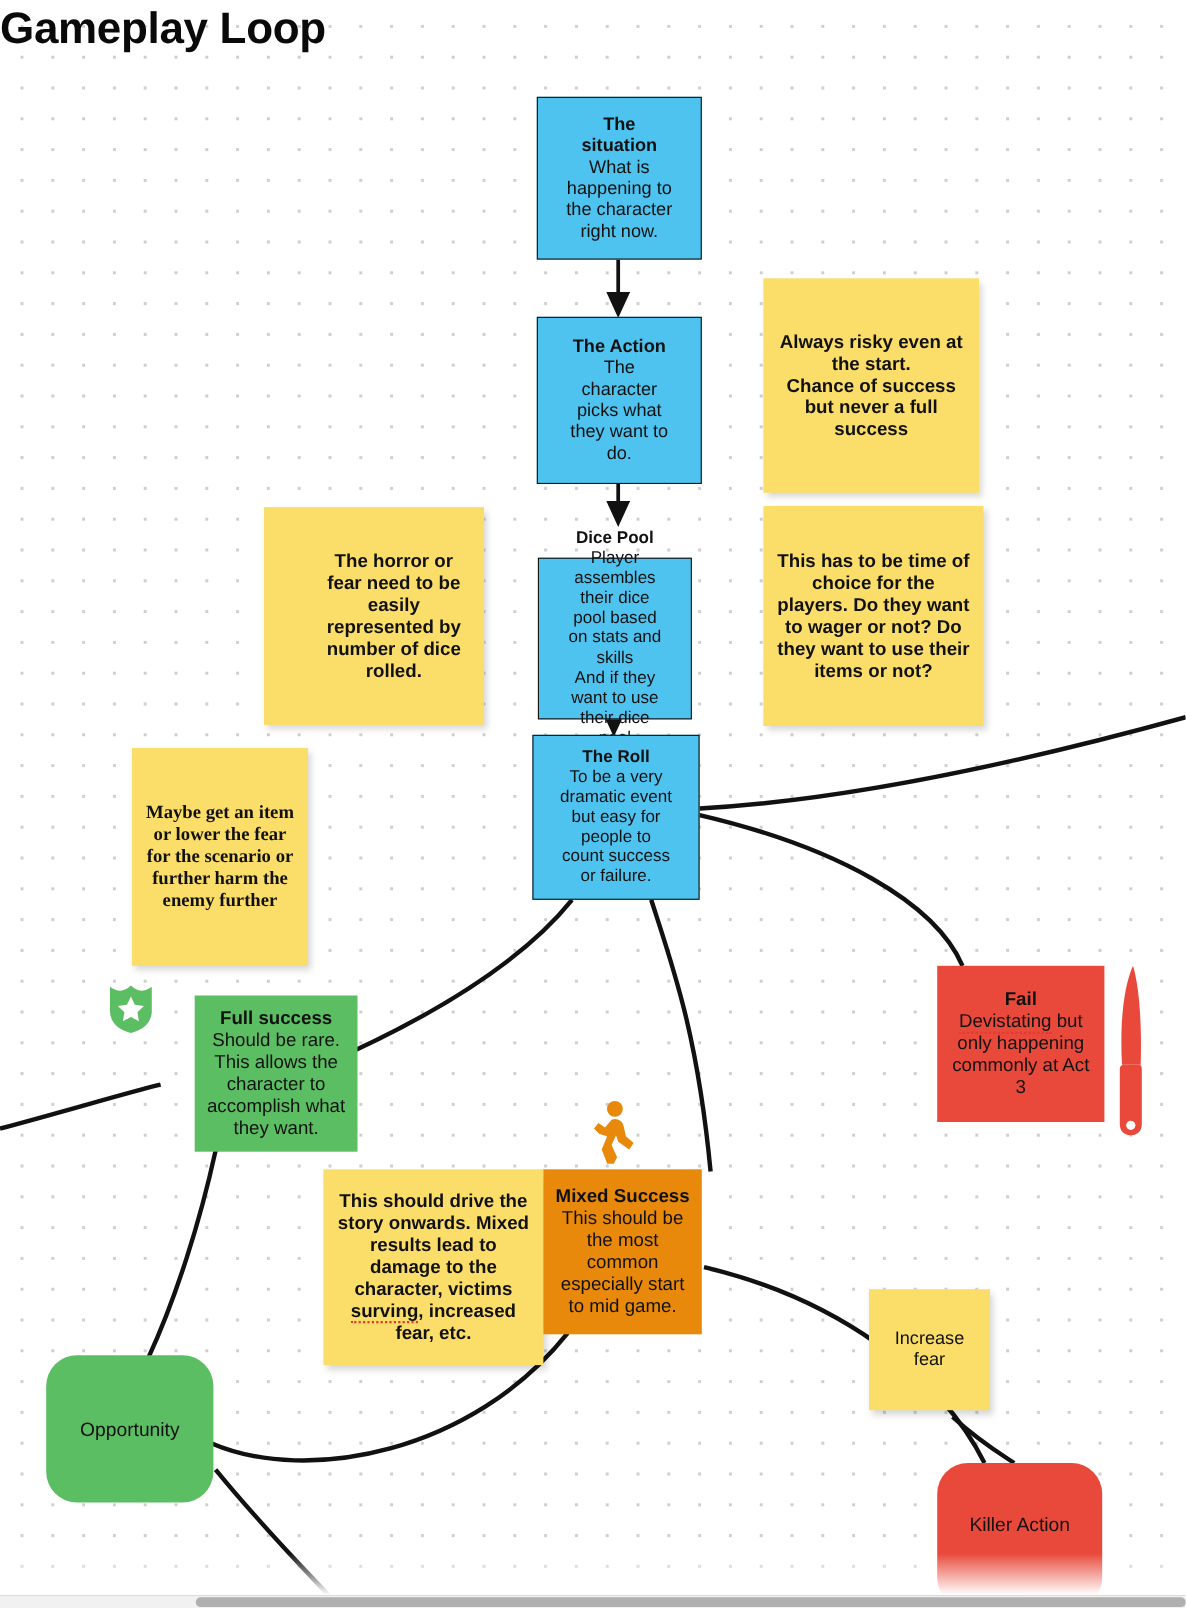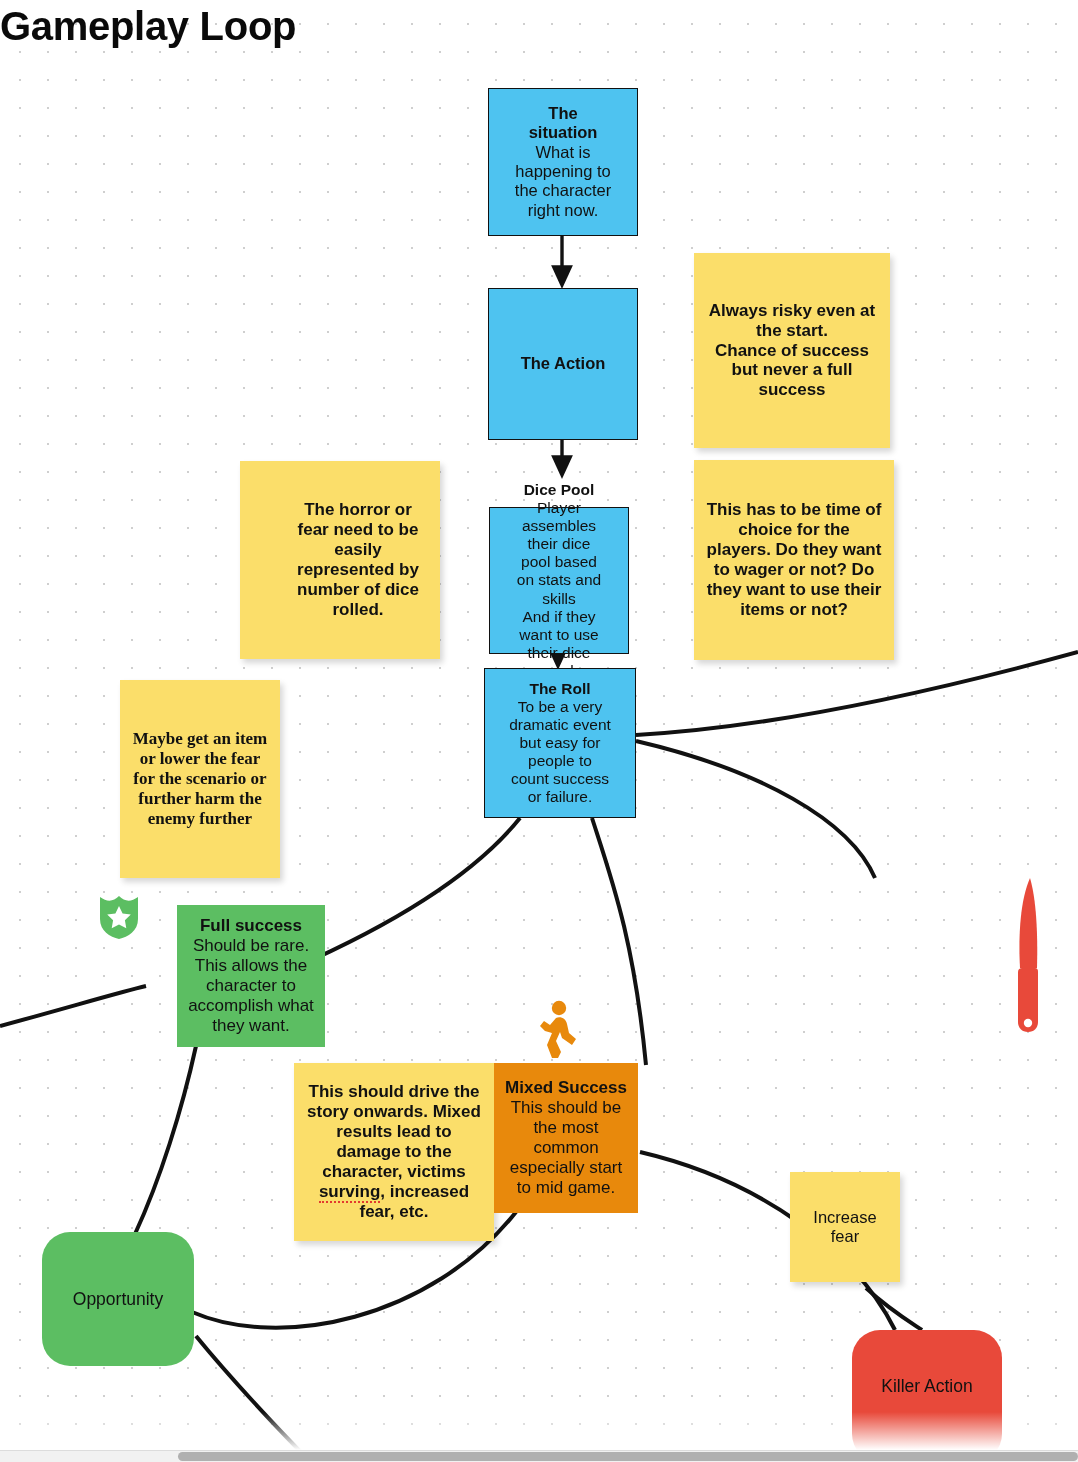--- a/index.html
+++ b/index.html
@@ -120,20 +120,21 @@
   <div class="node proc" style="left:488px; top:88px; width:150px; height:148px;">
     <div class="txt">
       <span class="ttl">The situation</span>
       <span>What is happening to the character right now.</span>
     </div>
   </div>
 
   <div class="node proc" style="left:488px; top:288px; width:150px; height:152px;">
     <div class="txt">
       <span class="ttl">The Action</span>
+      <span>The character picks what they want to do.</span>
     </div>
   </div>
 
   <div class="node proc small" style="left:489px; top:477px; width:140px; height:147px;margin-top:30px;">
     <div class="txt">
       <span class="ttl">Dice Pool</span>
       <span style="white-space:pre-line;">Player assembles their dice pool based on stats and skills
 And if they want to use their dice pool</span>
     </div>
   </div>
@@ -179,20 +180,26 @@
     </div>
   </div>
 
   <div class="node res-orange" style="left:494px; top:1063px; width:144px; height:150px;">
     <div class="txt">
       <span class="ttl">Mixed Success</span>
       <span>This should be the most common especially start to mid game.</span>
     </div>
   </div>
 
+  <div class="node res-red" style="left:852px; top:878px; width:152px; height:142px;">
+    <div class="txt">
+      <span class="ttl">Fail</span>
+      <span class="misspell">Devistating</span><span> but only happening commonly at Act 3</span>
+    </div>
+  </div>
 
   <div class="node res-green rounded" style="left:42px; top:1232px; width:152px; height:134px;">
     <div class="txt">Opportunity</div>
   </div>
 
   <div class="node res-red rounded" style="left:852px; top:1330px; width:150px; height:132px; align-items:flex-start; padding-top:46px;">
     <div class="txt">Killer Action</div>
   </div>
 
   <span class="icon" style="left:97px; top:893px;">

